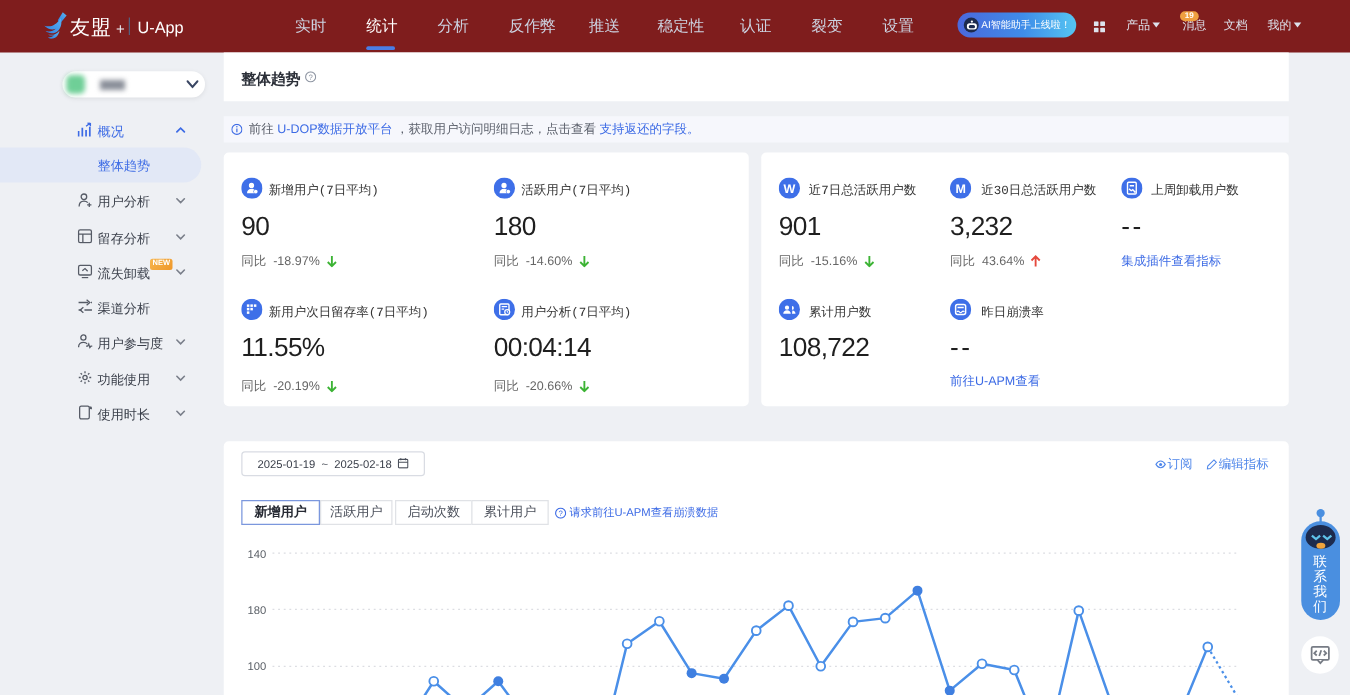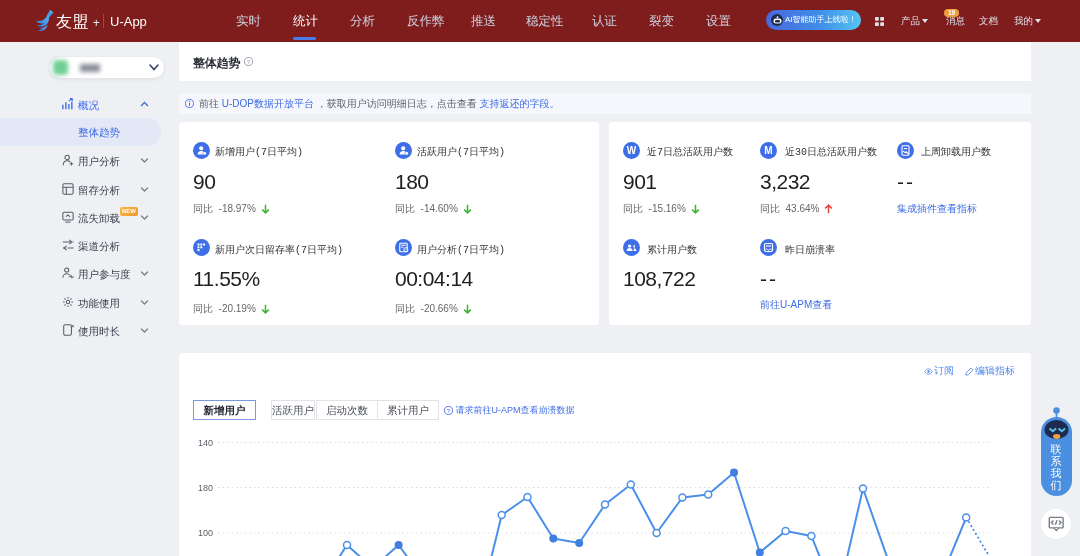--- a/index.html
+++ b/index.html
@@ -313,29 +313,35 @@
     <circle cx="8.5" cy="8.5" r="8.5" fill="#3e6fe8"></circle>
     <rect x="4.5" y="4.5" width="8" height="8" rx="1.5" stroke="#fff" stroke-width="1.2" fill="none"></rect>
     <path d="M5.5 10.5 q1 -1.2 2 0 q1 1.2 2 0 q1 -1.2 2 0" stroke="#fff" stroke-width="1" fill="none"></path>
     <path d="M6 7 L11 7" stroke="#fff" stroke-width="1.1"></path>
   </svg>
 <span class="m-label" style="left:785px;top:243px">昨日崩溃率</span>
 <span class="m-val" style="left:760px;top:269px;letter-spacing:2px">--</span>
 <span class="m-link" style="left:760px;top:298px">前往U-APM查看</span>
 
 <div id="chartcard">
+  <div id="datebox">2025-01-19 &nbsp;~&nbsp; 2025-02-18
+    <svg style="vertical-align:-1px;margin-left:2px" width="9" height="9" viewBox="0 0 12 12">
+        <rect x="1" y="2" width="10" height="9" rx="1" stroke="#4a4f5a" stroke-width="1.2" fill="none"></rect>
+        <path d="M1 5 L11 5 M3.5 0.8 L3.5 3 M8.5 0.8 L8.5 3" stroke="#4a4f5a" stroke-width="1.2"></path>
+      </svg>
+  </div>
   <span class="toplink" style="left:745px"><svg style="vertical-align:-1.5px;margin-right:1px" width="9" height="9" viewBox="0 0 12 12">
         <path d="M1 6 C2.5 3.5 4 2.5 6 2.5 C8 2.5 9.5 3.5 11 6 C9.5 8.5 8 9.5 6 9.5 C4 9.5 2.5 8.5 1 6 Z" stroke="#4e86ea" stroke-width="1.1" fill="none"></path>
         <circle cx="6" cy="6" r="1.6" fill="#4e86ea"></circle>
       </svg>订阅</span>
   <span class="toplink" style="left:786px"><svg style="vertical-align:-1.5px;margin-right:1px" width="9" height="9" viewBox="0 0 12 12">
         <path d="M8.2 1.2 L10.8 3.8 L4.2 10.4 L1.2 10.8 L1.6 7.8 Z" stroke="#4e86ea" stroke-width="1.1" fill="none"></path>
       </svg>编辑指标</span>
   <div class="tab active" style="left:14px; width:63px">新增用户</div>
-  <div class="tab" style="left:92px; width:44px">活跃用户</div>
+  <div class="tab" style="left:77px; width:58px">活跃用户</div>
   <div class="tab" style="left:137px; width:62px">启动次数</div>
   <div class="tab" style="left:198px; width:62px">累计用户</div>
   <span id="tablink"><svg style="vertical-align:-1.5px" width="9" height="9" viewBox="0 0 13 13">
         <circle cx="6.5" cy="6.5" r="5.8" stroke="#3d6be5" stroke-width="1.3" fill="none"></circle>
         <text x="6.5" y="9.6" font-size="9" fill="#3d6be5" text-anchor="middle">?</text>
       </svg> 请求前往U-APM查看崩溃数据</span>
   <div class="ylab" style="left:6px;top:85px">140</div>
   <div class="ylab" style="left:6px;top:130px">180</div>
   <div class="ylab" style="left:6px;top:175px">100</div>
   <svg class="abs" style="left:0;top:77px" width="852" height="126" viewBox="0 0 852 126">

